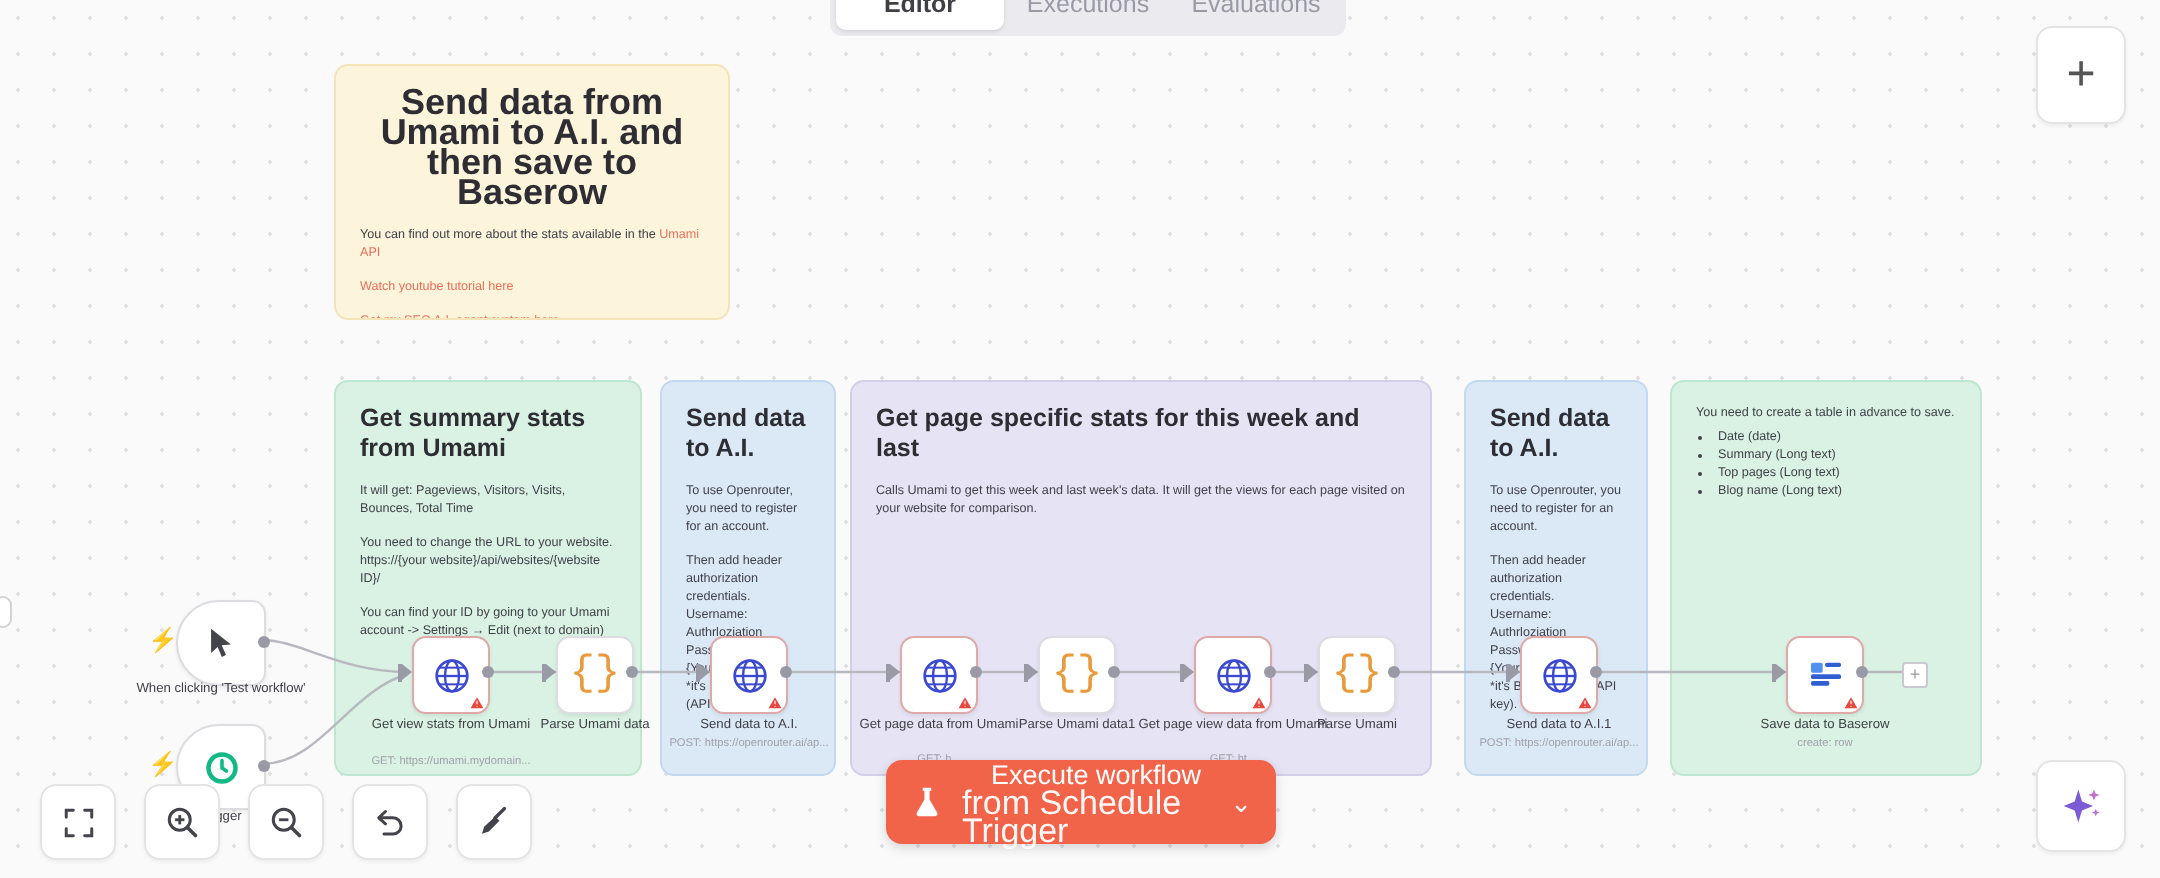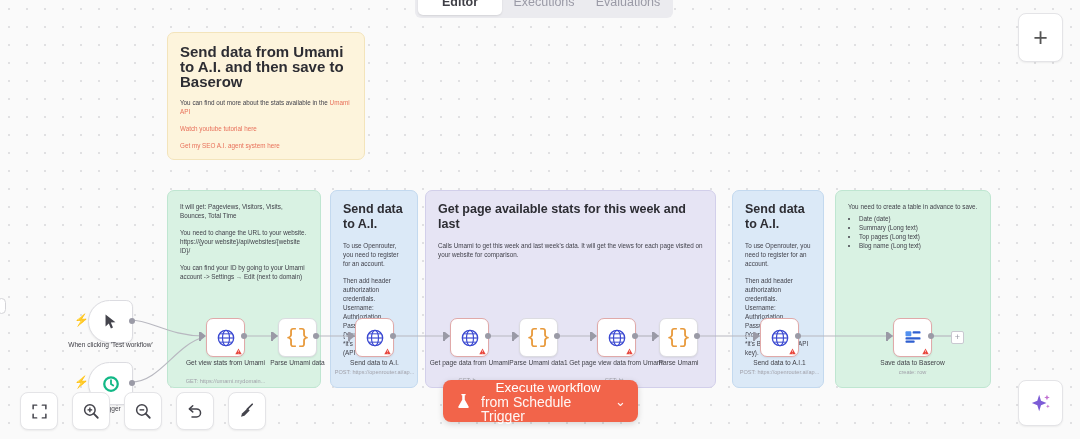--- a/index.html
+++ b/index.html
@@ -49,21 +49,21 @@
   .sticky h3{margin:0 0 9px 0;font-size:12.5px;font-weight:700;line-height:15px;color:#2d2d33;}
   .sticky p{margin:0 0 8px 0;font-size:6.3px;line-height:9px;color:#41414a;}
   .sticky p:last-child{margin-bottom:0;}
   .sticky a{color:#e8705a;text-decoration:none;}
   .sticky ul{margin:2px 0 0 0;padding-left:11px;}
   .sticky li{font-size:6.3px;line-height:9px;color:#41414a;}
   .note-yellow{background:#fdf4dc;border:1px solid #f3e4bb;}
   .note-green {background:#d9f2e3;border:1px solid #bfe6d1;}
   .note-blue  {background:#dbe9f7;border:1px solid #c3d9ef;}
   .note-purple{background:#e6e4f4;border:1px solid #d2cfea;}
-  .note-yellow h3{font-size:15px;}
+  .note-yellow h3{font-size:18px;text-align:center;}
   
   .node{position:absolute;z-index:20;}
   .node-box{
     width:37px;height:37px;background:#fff;border-radius:7px;
     border:1.4px solid #e0a9a9;
     display:flex;align-items:center;justify-content:center;position:relative;
     box-shadow:0 1px 2px rgba(0,0,0,.07);
   }
   .node-box.plain{border-color:#dcdce1;}
   .node-label{
@@ -96,21 +96,21 @@
   }
   
   .execute{
     position:absolute;left:443px;top:380px;width:195px;height:42px;
     background:#f2644a;border-radius:8px;display:flex;align-items:center;
     padding:0 12px;box-sizing:border-box;color:#fff;z-index:60;cursor:pointer;
     box-shadow:0 2px 6px rgba(0,0,0,.15);
   }
   .execute .lines{flex:1;margin-left:9px;}
   .execute .l1{font-size:13.5px;font-weight:400;line-height:15px;text-align:center;}
-  .execute .l2{font-size:14px;font-weight:400;line-height:14px;opacity:.95;}
+  .execute .l2{font-size:17px;font-weight:400;line-height:14px;opacity:.95;}
   .chev{font-size:13px;opacity:.95;}
   .left-nub{position:absolute;left:-3px;top:298px;width:7px;height:14px;
     border:1px solid #d4d4d8;border-radius:7px;background:#fff;z-index:30;}
 </style>
 </head>
 <body>
 
 <div class="canvas"></div>
 
 <div class="tabbar">
@@ -133,36 +133,37 @@
 
 <div class="sticky note-yellow" style="left:167px;top:32px;width:198px;height:128px;">
   <h3>Send data from Umami to A.I. and then save to Baserow</h3>
   <p><span>You can find out more about the stats available in the </span><a href="#">Umami API</a></p>
   <p><a href="#">Watch youtube tutorial here</a></p>
   <p><a href="#">Get my SEO A.I. agent system here</a></p>
   <p><span>Read the </span><a href="#">case study here.</a></p>
 </div>
 
 <div class="sticky note-green" style="left:167px;top:190px;width:154px;height:198px;">
+  <h3>Get summary stats from Umami</h3>
   <p>It will get: Pageviews, Visitors, Visits, Bounces, Total Time</p>
   <p>You need to change the URL to your website. https://{your website}/api/websites/{website ID}/</p>
   <p>You can find your ID by going to your Umami account -&gt; Settings → Edit (next to domain)</p>
 </div>
 
 <div class="sticky note-blue" style="left:330px;top:190px;width:88px;height:198px;">
   <h3>Send data to A.I.</h3>
   <p>To use Openrouter, you need to register for an account.</p>
   <p style="margin-bottom:0">Then add header authorization credentials.</p>
   <p style="margin-bottom:0">Username: Authrloziation</p>
   <p style="margin-bottom:0">Password: Bearer {Your API Key}</p>
   <p>*it's Bearer space (API key).</p>
 </div>
 
 <div class="sticky note-purple" style="left:425px;top:190px;width:291px;height:198px;">
-  <h3>Get page available stats for this week and last</h3>
+  <h3>Get page specific stats for this week and last</h3>
   <p>Calls Umami to get this week and last week's data. It will get the views for each page visited on your website for comparison.</p>
 </div>
 
 <div class="sticky note-blue" style="left:732px;top:190px;width:92px;height:198px;">
   <h3>Send data to A.I.</h3>
   <p>To use Openrouter, you need to register for an account.</p>
   <p style="margin-bottom:0">Then add header authorization credentials.</p>
   <p style="margin-bottom:0">Username: Authrloziation</p>
   <p style="margin-bottom:0">Password: Bearer {Your API Key}</p>
   <p>*it's Bearer space (API key).</p>

